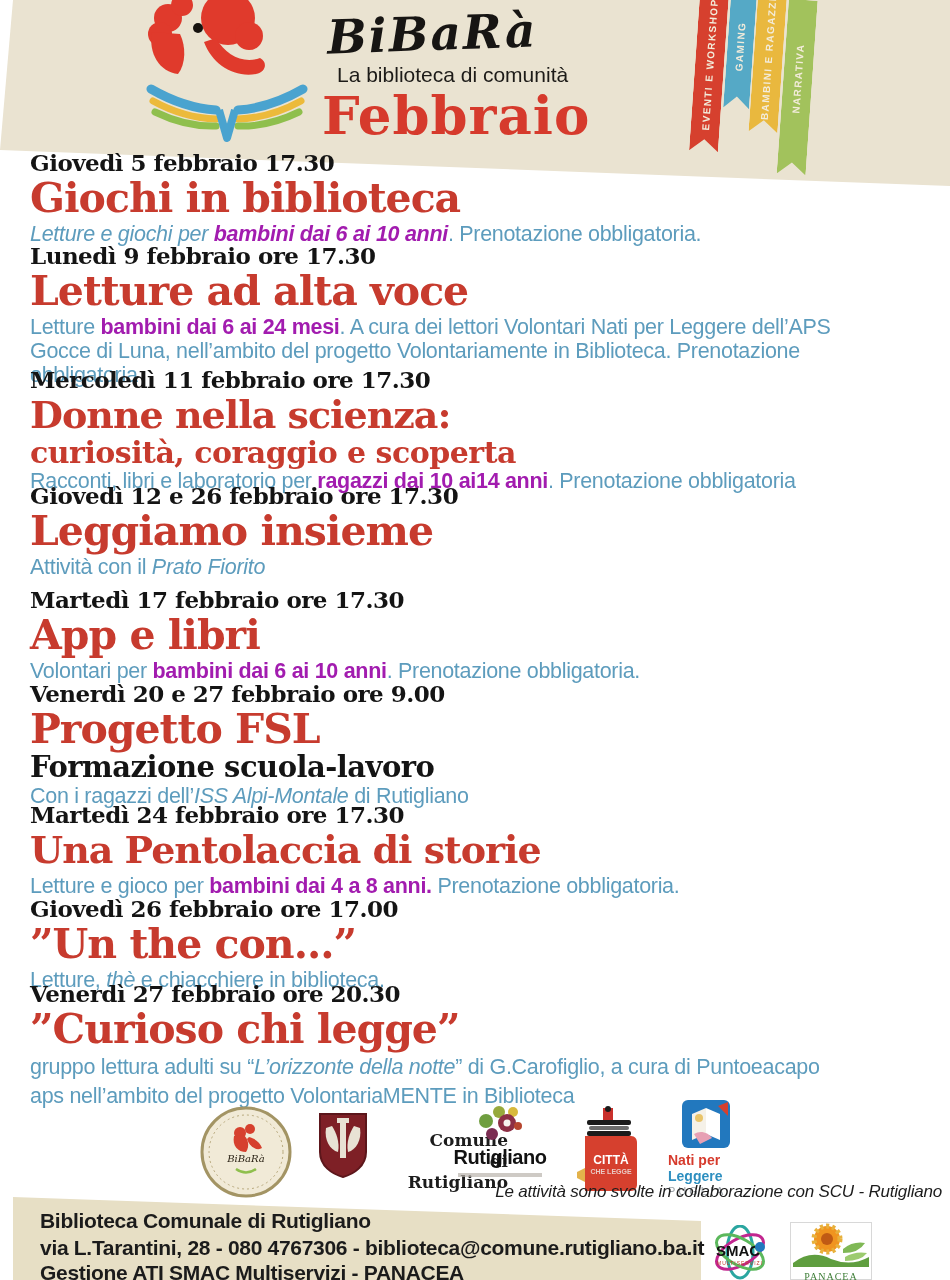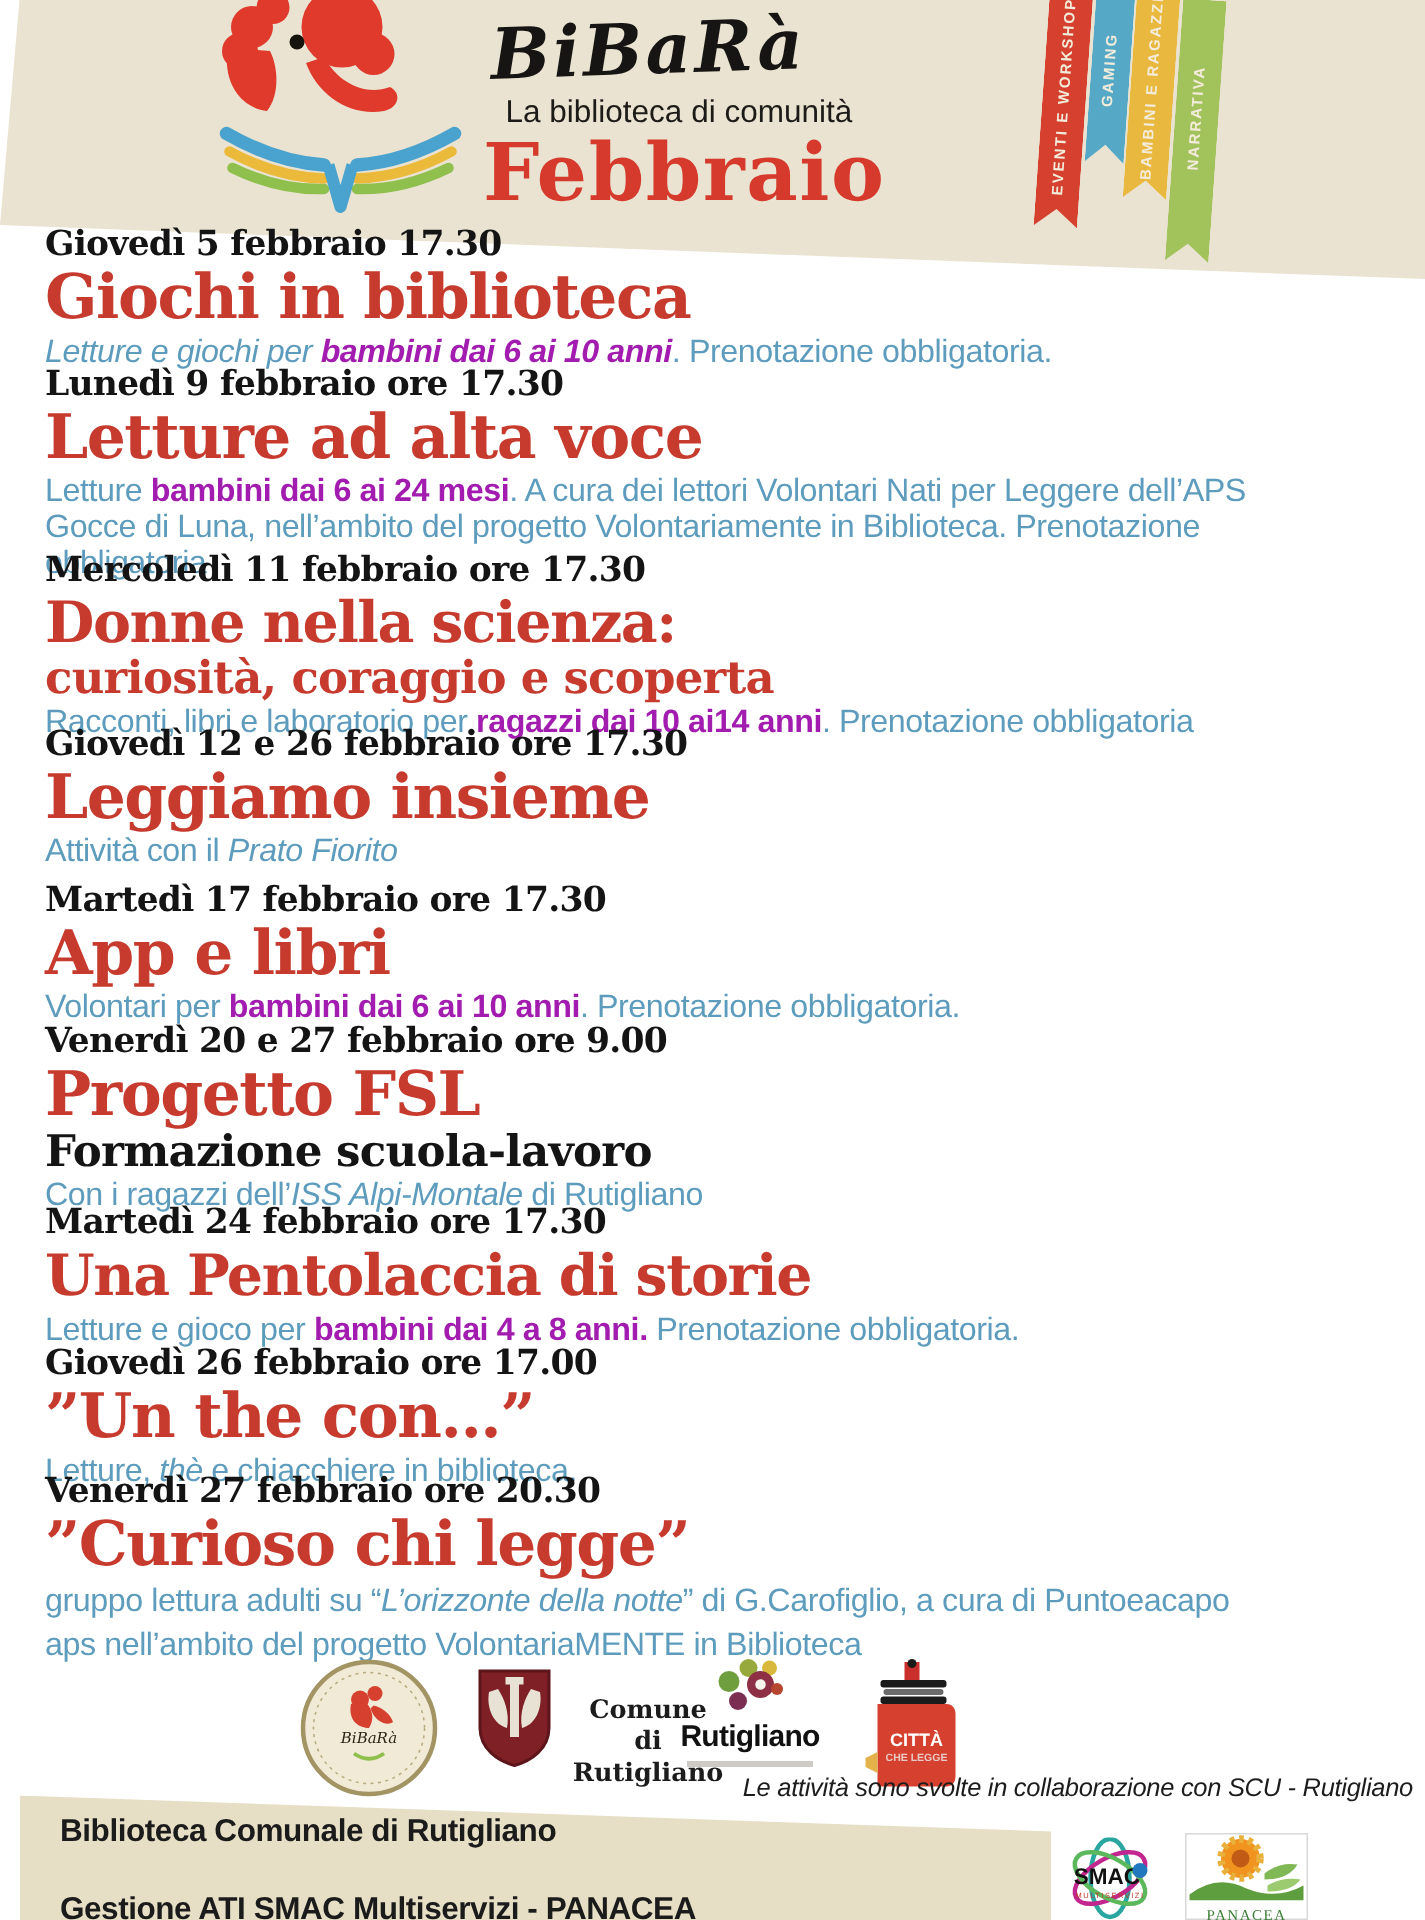--- a/index.html
+++ b/index.html
@@ -65,23 +65,23 @@
     font-size:21.5px; color:#5d9cbd; line-height:24px; margin-top:4px;
     letter-spacing:-0.3px; white-space:pre-wrap;
   }
   .ev-desc .b { font-weight:bold; color:#a21caf; }
   .ev-desc .i { font-style:italic; }
   .lh-loose .ev-desc { line-height:29px; }
   
   .partners { position:absolute; left:0; top:1100px; width:950px; height:95px; }
   .badge { position:absolute; left:200px; top:6px; }
   .crest { position:absolute; left:318px; top:12px; }
-  .crest-text { position:absolute; left:372px; top:30px; width:120px;
+  .crest-text { position:absolute; left:388px; top:30px; width:120px;
     font-family:"DejaVu Serif", serif; font-weight:bold; font-size:17px; color:#1c1c1c;
-    line-height:21px; text-align:center; }
+    line-height:21px; text-align:right; }
   .rlogo { position:absolute; left:440px; top:4px; width:120px; text-align:center; }
   .rlogo-name { font-family:"Liberation Sans", sans-serif; font-weight:bold; font-size:20px;
     color:#111; letter-spacing:-0.5px; margin-top:-2px; }
   .rlogo-tagbar { width:84px; height:4px; margin:4px auto 0; background:#b9b4ac; opacity:.7; }
   .ccl { position:absolute; left:575px; top:6px; }
   .npl { position:absolute; left:668px; top:0; width:90px; }
   .npl-sq { width:48px; height:48px; border-radius:6px; background:#2278be; position:relative; margin-left:14px; }
   .npl-line1 { color:#d63a2c; font-weight:bold; font-size:14px; line-height:16px; margin-top:4px; }
   .npl-line2 { color:#2e8fc0; font-weight:bold; font-size:14px; line-height:16px; }
   .npl-line3 { color:#9aa0a6; font-size:11px; letter-spacing:3px; line-height:15px; }
@@ -248,26 +248,41 @@
       <circle cx="33" cy="3" r="3" fill="#1b1b1b"></circle>
       <rect x="12" y="14" width="44" height="5" rx="2" fill="#1b1b1b"></rect>
       <rect x="14" y="20" width="40" height="4" rx="2" fill="#6b6b6b"></rect>
       <rect x="12" y="25" width="44" height="5" rx="2" fill="#1b1b1b"></rect>
       <path d="M10,30 L56,30 C60,30 62,33 62,37 L62,78 C62,82 60,85 56,85 L10,85 Z" fill="#d6402e"></path>
       <path d="M2,66 L10,62 L10,76 L2,72 Z" fill="#e3b24b"></path>
       <text x="36" y="58" text-anchor="middle" font-family="Liberation Sans" font-weight="bold" font-size="12" fill="#ffffff">CITTÀ</text>
       <text x="36" y="68" text-anchor="middle" font-family="Liberation Sans" font-weight="bold" font-size="7" fill="#e9c9c4">CHE LEGGE</text>
     </svg>
 
+    <div class="npl">
+      <div class="npl-sq">
+        <svg width="48" height="48" viewBox="0 0 48 48">
+          <path d="M10,14 L24,8 L24,34 L10,40 Z" fill="#f5f1e8"></path>
+          <path d="M38,14 L24,8 L24,34 L38,40 Z" fill="#ffffff"></path>
+          <path d="M12,34 C18,30 26,32 30,38 L18,44 Z" fill="#e7a0b4"></path>
+          <circle cx="17" cy="18" r="4" fill="#e9c46a"></circle>
+          <path d="M36,6 L46,2 L46,16 Z" fill="#d6402e"></path>
+        </svg>
+      </div>
+      <div class="npl-line1">Nati per</div>
+      <div class="npl-line2">Leggere</div>
+      <div class="npl-line3">PUGLIA</div>
+    </div>
   </div>
 
   <div class="collab-note">Le attività sono svolte in collaborazione con SCU - Rutigliano</div>
 
   <div class="footer-box"></div>
   <div class="footer-line fl1">Biblioteca Comunale di Rutigliano</div>
+  <div class="footer-line fl2">via L.Tarantini, 28 - 080 4767306 - biblioteca@comune.rutigliano.ba.it</div>
   <div class="footer-line fl3">Gestione ATI SMAC Multiservizi - PANACEA</div>
 
   <div class="smac">
     <svg width="70" height="55" viewBox="0 0 70 55">
       <ellipse cx="35" cy="27" rx="13" ry="26" fill="none" stroke="#2aa6a0" stroke-width="3"></ellipse>
       <ellipse cx="35" cy="27" rx="13" ry="26" fill="none" stroke="#c2268f" stroke-width="3" transform="rotate(60 35 27)"></ellipse>
       <ellipse cx="35" cy="27" rx="13" ry="26" fill="none" stroke="#5cb85c" stroke-width="3" transform="rotate(-60 35 27)"></ellipse>
       <text x="33" y="31" text-anchor="middle" font-family="Liberation Sans" font-weight="bold" font-size="15" fill="#111">SMAC</text>
       <circle cx="55" cy="22" r="5" fill="#2278be"></circle>
       <text x="35" y="40" text-anchor="middle" font-family="Liberation Sans" font-size="5" fill="#c0392b" letter-spacing="1">MULTISERVIZI</text>

